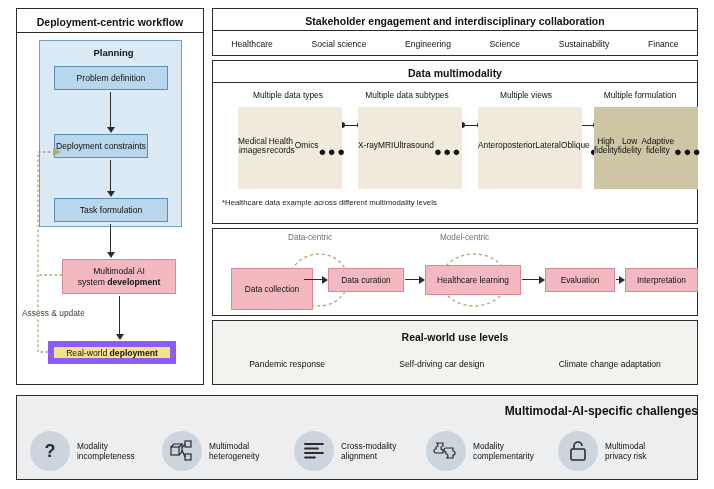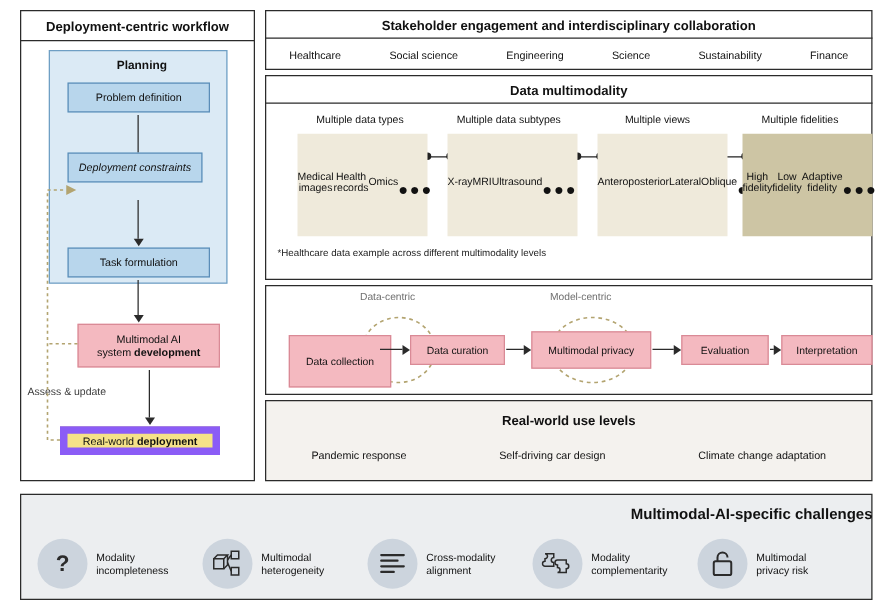--- a/index.html
+++ b/index.html
@@ -80,21 +80,21 @@
     border: 1px solid #5b8db8;
     background: #b8d6ec;
     font-size: 8.6px;
     color: #111;
     display: flex;
     align-items: center;
     justify-content: center;
     text-align: center;
   }
   #box-problem { left: 54px; top: 66px; width: 114px; height: 24px; }
-  #box-constraints { left: 54px; top: 122px; width: 108px; height: 24px; font-style: italic; }
+  #box-constraints { left: 54px; top: 134px; width: 94px; height: 24px; }
   #box-task { left: 54px; top: 198px; width: 114px; height: 24px; }
 
   #box-development {
     position: absolute;
     left: 62px;
     top: 259px;
     width: 114px;
     height: 35px;
     box-sizing: border-box;
     border: 1px solid #d98a96;
@@ -439,21 +439,21 @@
   </div>
 
   <div class="panel" id="multimodality-panel">
     <div class="panel-title">Data multimodality</div>
   </div>
   <div class="hr-line" id="multimodality-rule"></div>
 
   <div class="mm-col-head" style="left:236px; width:104px;">Multiple data types</div>
   <div class="mm-col-head" style="left:352px; width:110px;">Multiple data subtypes</div>
   <div class="mm-col-head" style="left:474px; width:104px;">Multiple views</div>
-  <div class="mm-col-head" style="left:588px; width:104px;">Multiple fidelities</div>
+  <div class="mm-col-head" style="left:588px; width:104px;">Multiple formulation</div>
 
   <div class="mm-link" style="left:342px; width:18px;"></div>
   <div class="mm-link" style="left:462px; width:18px;"></div>
   <div class="mm-link" style="left:578px; width:18px;"></div>
 
   <div class="mm-col" style="left:238px;">
     <div class="mm-item">Medical images</div>
     <div class="mm-item">Health records</div>
     <div class="mm-item">Omics</div>
     <div class="mm-dots">●●●</div>
@@ -491,21 +491,21 @@
     <ellipse cx="33" cy="32" rx="29" ry="26" fill="none" stroke="#b3a470" stroke-width="1.3" stroke-dasharray="3,3"></ellipse>
   </svg>
   <svg style="position:absolute; left:437px; top:248px; width:74px; height:62px;">
     <ellipse cx="37" cy="32" rx="33" ry="26" fill="none" stroke="#b3a470" stroke-width="1.3" stroke-dasharray="3,3"></ellipse>
   </svg>
 
   <div class="pipe-box" id="pipe-collection">Data collection</div>
   <div class="arrow-h" style="left:304px; top:279px; width:18px;"></div>
   <div class="pipe-box" id="pipe-curation">Data curation</div>
   <div class="arrow-h" style="left:405px; top:279px; width:14px;"></div>
-  <div class="pipe-box" id="pipe-learning">Multimodal privacy</div>
+  <div class="pipe-box" id="pipe-learning">Healthcare learning</div>
   <div class="arrow-h" style="left:522px; top:279px; width:17px;"></div>
   <div class="pipe-box" id="pipe-evaluation">Evaluation</div>
   <div class="arrow-h" style="left:616px; top:279px; width:3px;"></div>
   <div class="pipe-box" id="pipe-interpretation">Interpretation</div>
 
   <div class="panel" id="usecase-panel">
     <div class="panel-title">Real-world use levels</div>
   </div>
   <div id="usecase-items">
     <span>Pandemic response</span>

